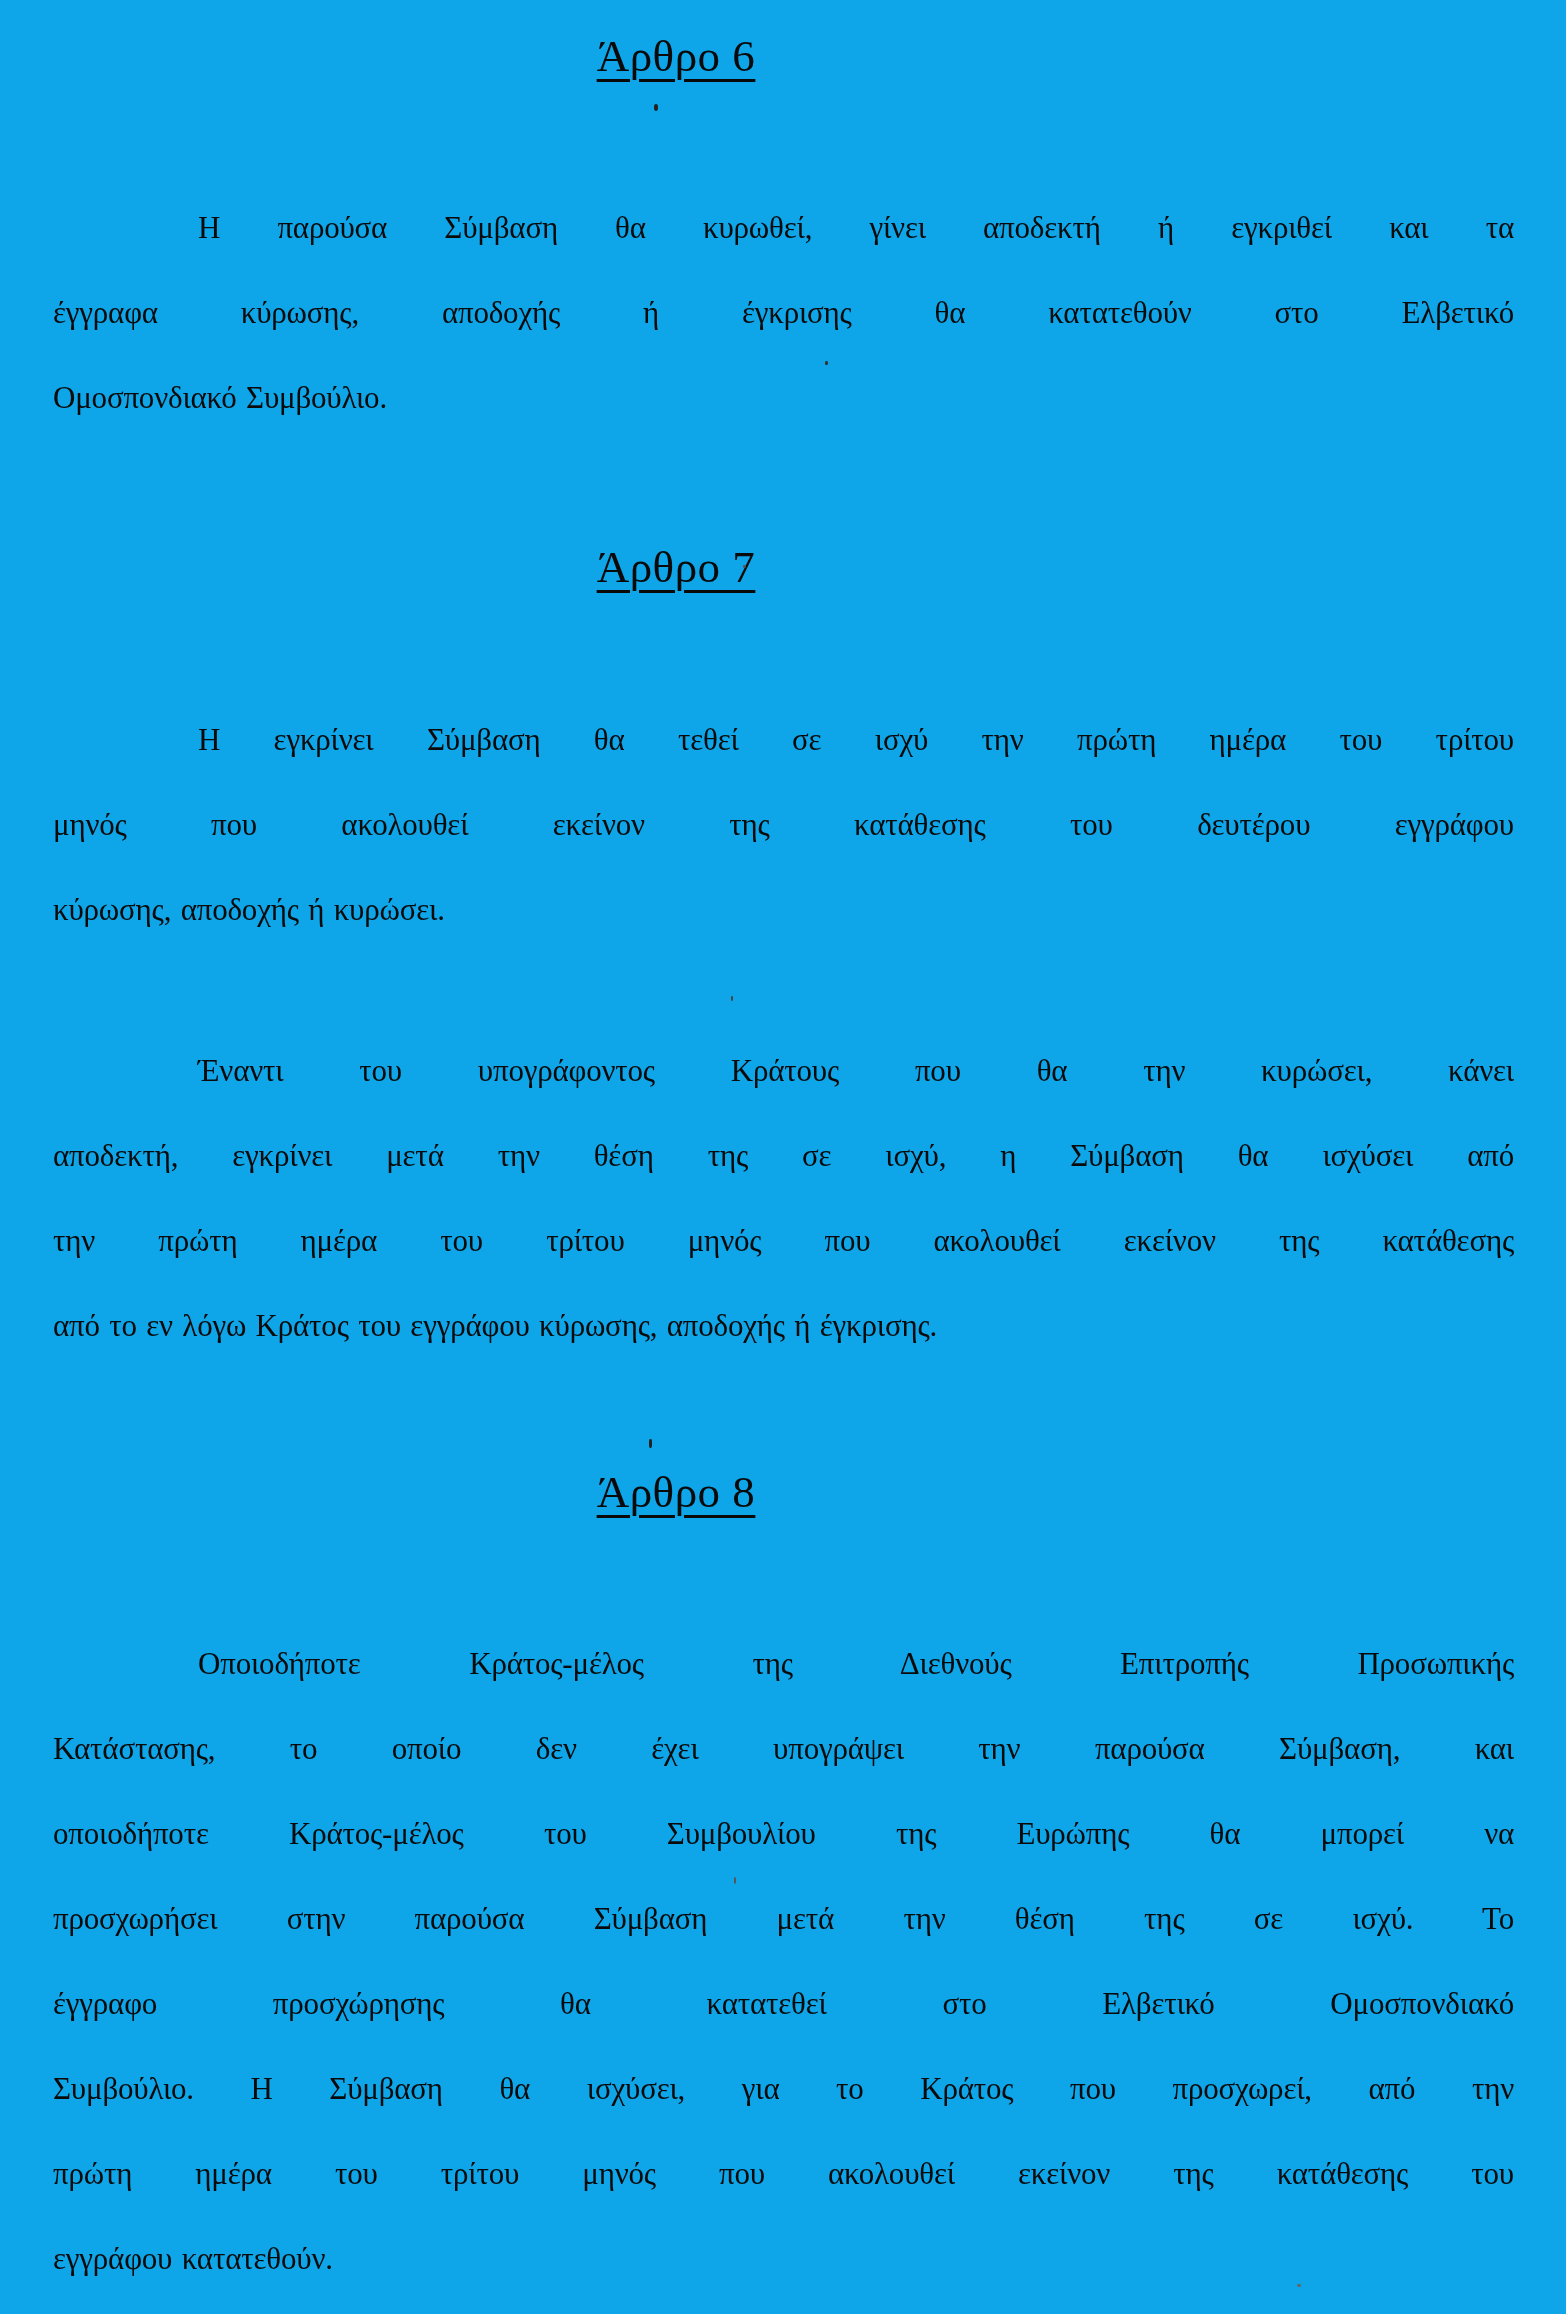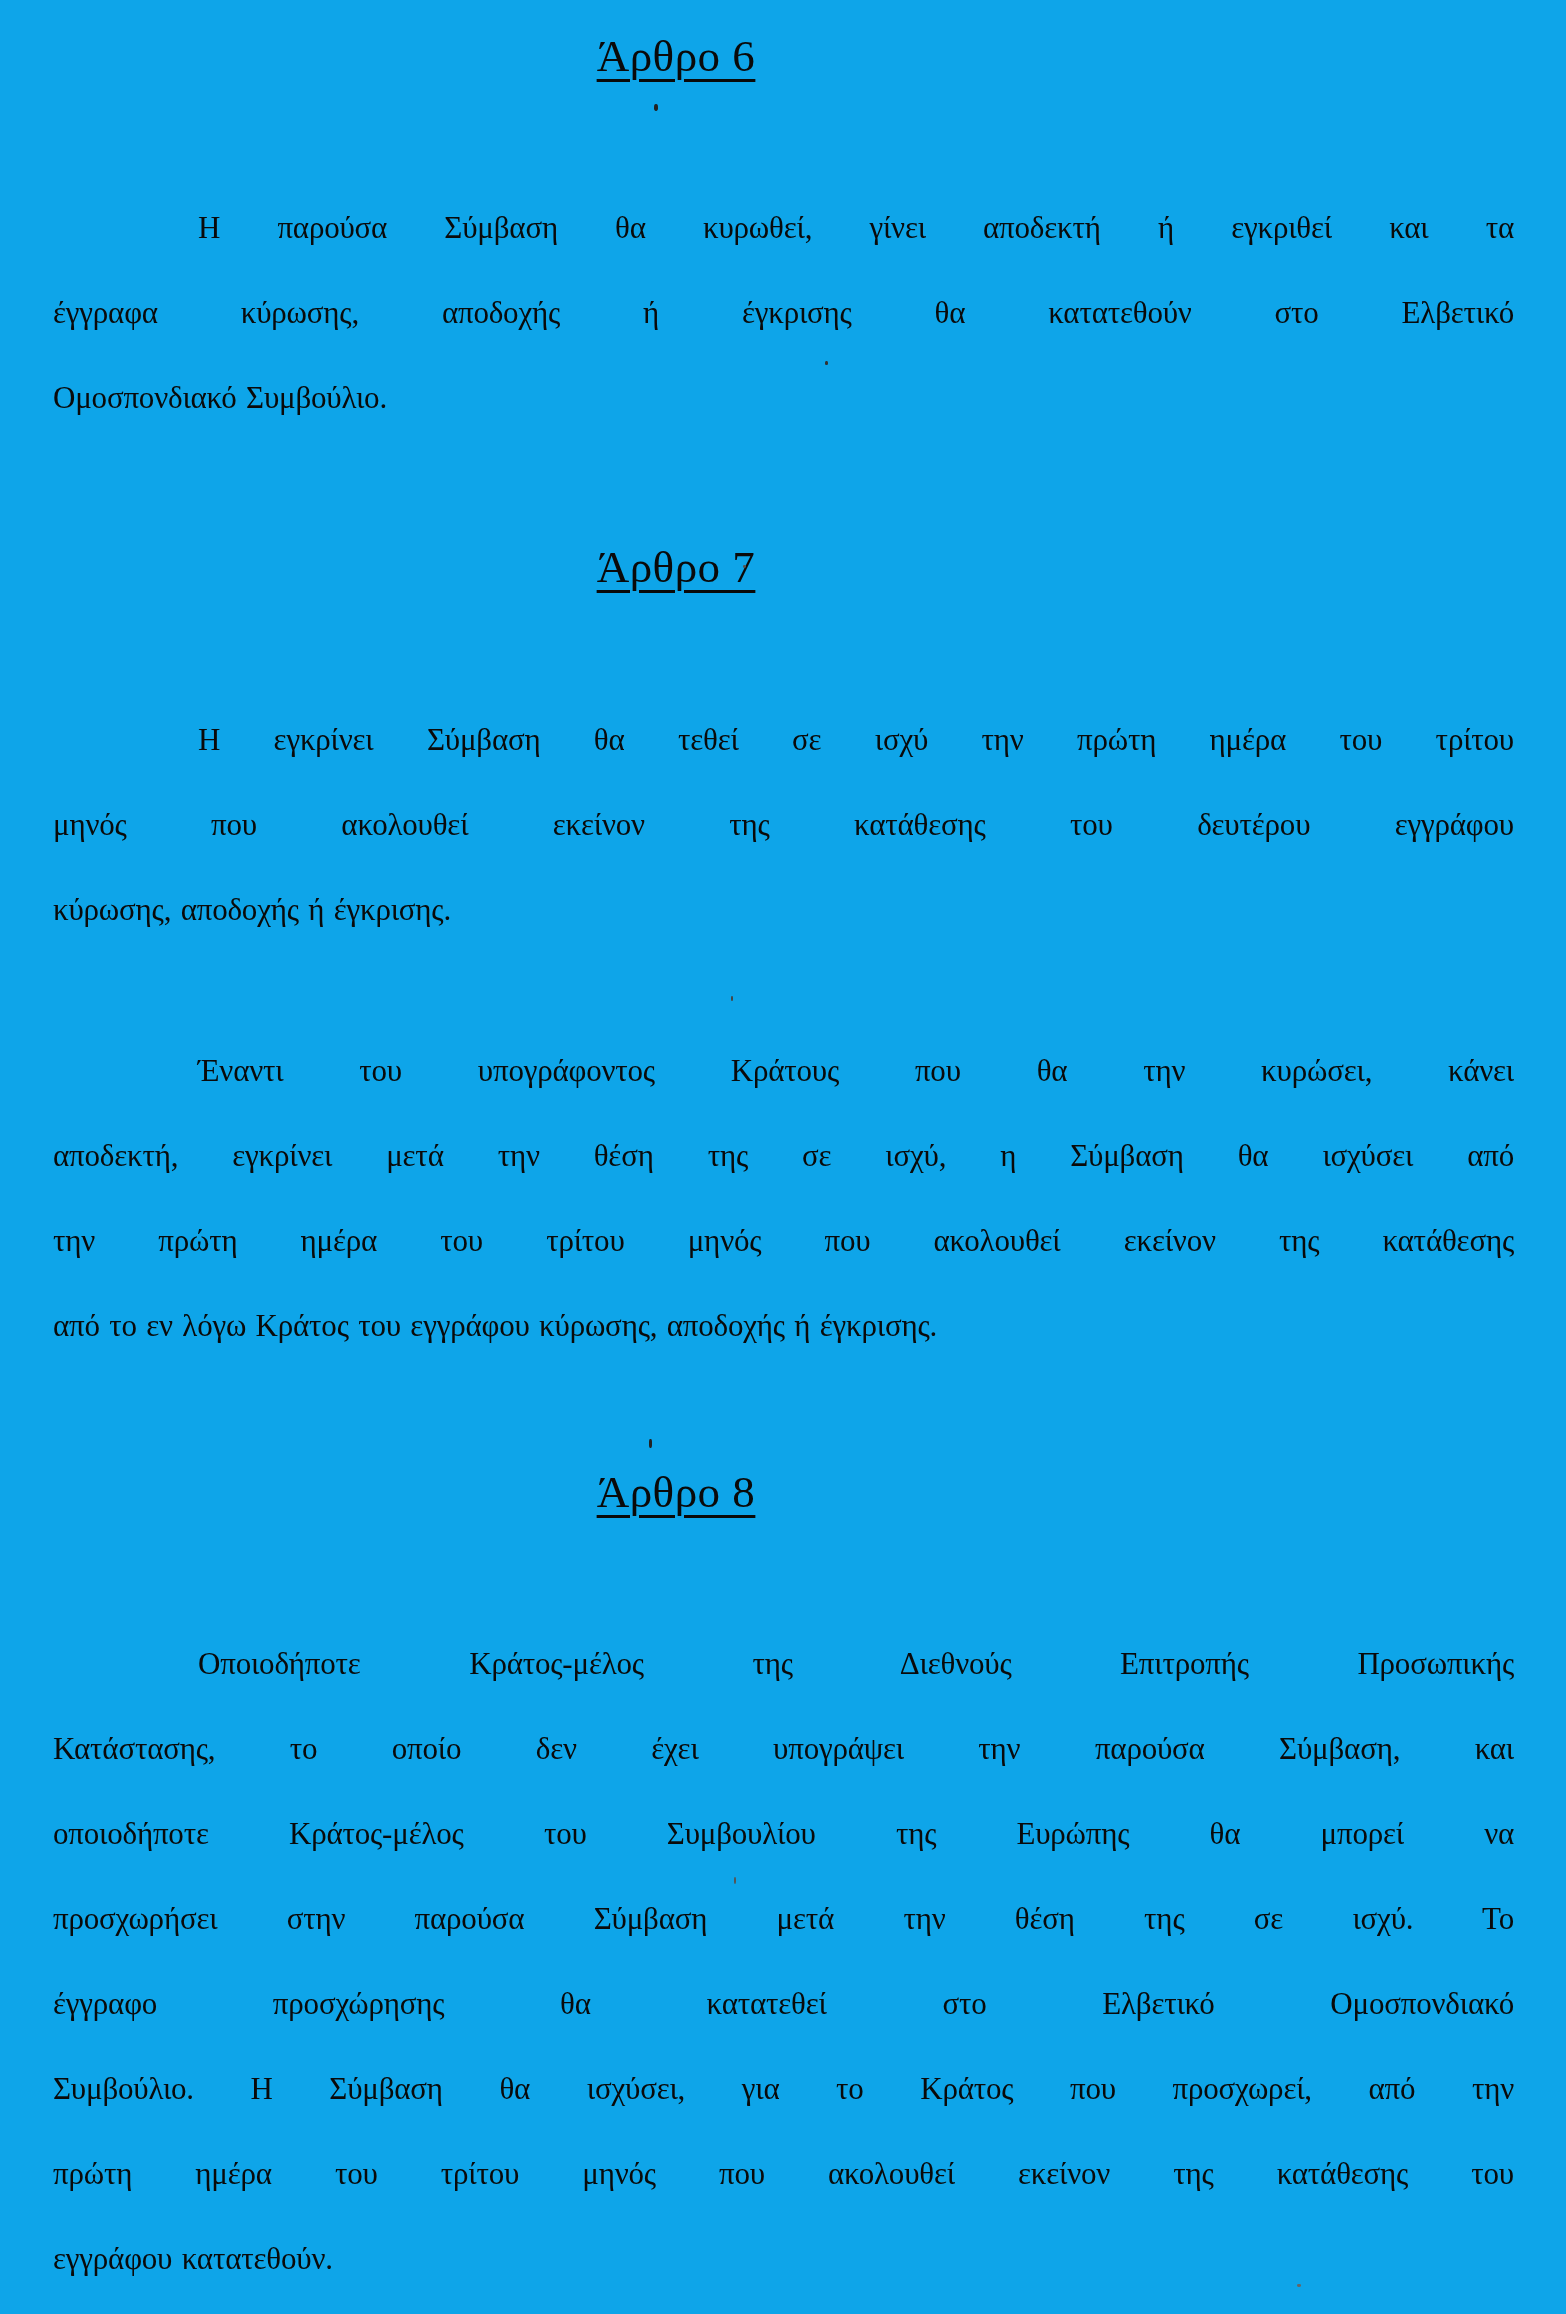--- a/index.html
+++ b/index.html
@@ -72,21 +72,21 @@
     <span class="line last">Ομοσπονδιακό Συμβούλιο.</span>
   </p>
 
   <div class="h-row mt-88">
     <span class="u">Άρθρο 7</span>
   </div>
 
   <p class="para mt-90">
     <span class="line first">Η εγκρίνει Σύμβαση θα τεθεί σε ισχύ την πρώτη ημέρα του τρίτου</span>
     <span class="line">μηνός που ακολουθεί εκείνον της κατάθεσης του δευτέρου εγγράφου</span>
-    <span class="line last">κύρωσης, αποδοχής ή έγκρισης.</span>
+    <span class="line last">κύρωσης, αποδοχής ή κυρώσει.</span>
   </p>
 
   <p class="para mt-79">
     <span class="line first">Έναντι του υπογράφοντος Κράτους που θα την κυρώσει, κάνει</span>
     <span class="line">αποδεκτή, εγκρίνει μετά την θέση της σε ισχύ, η Σύμβαση θα ισχύσει από</span>
     <span class="line">την πρώτη ημέρα του τρίτου μηνός που ακολουθεί εκείνον της κατάθεσης</span>
     <span class="line last">από το εν λόγω Κράτος του εγγράφου κύρωσης, αποδοχής ή έγκρισης.</span>
   </p>
 
   <div class="h-row mt-85">

